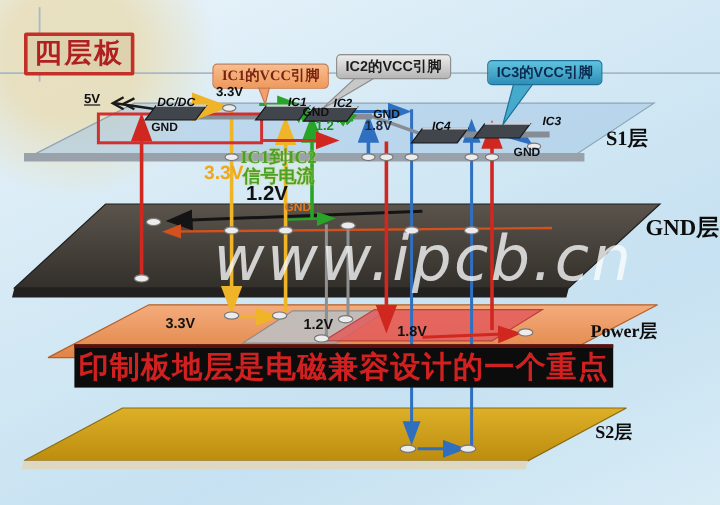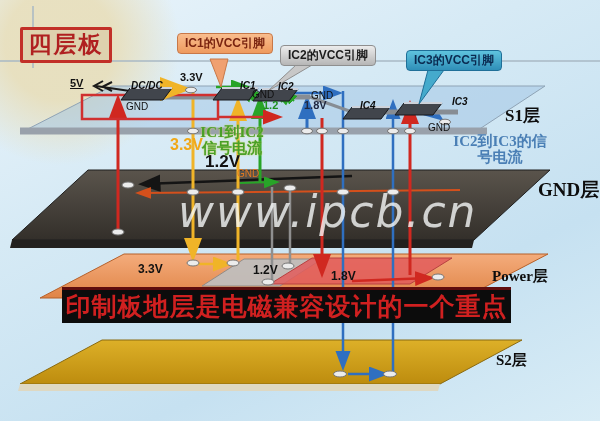--- a/index.html
+++ b/index.html
@@ -5,45 +5,45 @@
   html,body{margin:0;padding:0;}
   #stage{
     position:relative;width:600px;height:421px;overflow:hidden;
     font-family:"Liberation Sans",sans-serif;
     background:
       radial-gradient(circle at 60px 45px, rgba(232,221,182,0.85) 0 55px, rgba(232,221,182,0) 120px),
       linear-gradient(155deg,#eaf4fb 0%,#d6eaf5 35%,#c6e1f1 70%,#d8ecf6 100%);
   }
   .lbl{position:absolute;white-space:nowrap;color:#111;}
   .bold{font-weight:bold;}
-  .small{font-size:10px;font-weight:normal;}
+  .small{font-size:10px;font-weight:bold;}
   .vlab{font-size:11px;font-weight:bold;}
   .chiplab{font-size:10px;font-weight:bold;font-style:italic;color:#0b0b0b;}
   .layerlab{font-weight:bold;font-family:"Liberation Serif",serif;color:#0d0d0d;}
   #title-box{
     position:absolute;left:20px;top:27px;width:86px;height:30px;
     border:3px solid #c23028;background:#ded2ae;border-radius:2px;
     color:#b02020;font-size:23px;font-weight:bold;text-align:center;line-height:30px;
     font-family:"Liberation Serif",serif;letter-spacing:2px;
   }
   .callout{
     position:absolute;font-size:12px;font-weight:bold;
     padding:2px 7px;border-radius:4px;line-height:15px;
   }
-  #callout-ic1{left:177px;top:33px;background:linear-gradient(#f9bd8e,#ee9a5e);border:1.5px solid #c87848;color:#7a2410;}
+  #callout-ic1{left:177px;top:53px;background:linear-gradient(#f9bd8e,#ee9a5e);border:1.5px solid #c87848;color:#7a2410;font-family:Liberation Serif, serif;}
   #callout-ic2{left:280px;top:45px;background:linear-gradient(#ececec,#b6b6b6);border:1.5px solid #8f8f8f;color:#1c1c1c;}
   #callout-ic3{left:406px;top:50px;background:linear-gradient(#5fc3de,#2f8fb8);border:1.5px solid #1f6f98;color:#0a2a50;}
   #banner{
     position:absolute;left:62px;top:287px;width:449px;height:33px;
     background:#0c0c0c;border-top:3px solid #5f0d0d;
     color:#d02020;font-size:25px;font-weight:bold;text-align:center;line-height:33px;
     font-family:"Liberation Serif",serif;letter-spacing:1px;
   }
   #watermark{
-    position:absolute;left:178px;top:186px;font-size:44px;font-style:italic;
+    position:absolute;left:178px;top:186px;font-size:52px;font-style:italic;
     color:rgba(250,252,253,0.78);font-family:"DejaVu Sans",sans-serif;letter-spacing:2px;
   }
   .flow{position:absolute;font-weight:bold;text-align:center;font-family:"Liberation Serif",serif;line-height:16px;font-size:15px;}
   #flow-12{left:192px;top:124px;width:80px;color:#4aa028;text-shadow:0 0 2px #cfd65a;}
   #flow-23{left:447px;top:133px;width:106px;color:#4a7fb5;}
   svg{position:absolute;left:0;top:0;}
 </style>
 </head>
 <body>
 
@@ -208,24 +208,20 @@
   <div class="lbl vlab" style="left:263px;top:99px;color:#1f8f1f;">1.2</div>
   <div class="lbl vlab" style="left:304px;top:99px;color:#202840;">1.8V</div>
 
   <div class="lbl bold" style="left:170px;top:136px;font-size:16px;color:#f0a818;">3.3V</div>
   <div class="lbl bold" style="left:205px;top:152px;font-size:17px;">1.2V</div>
 
   <div id="flow-12" class="flow">
     <div>IC1到IC2</div>
     <div>信号电流</div>
   </div>
-  <div id="flow-23" class="flow">
-    <div>IC2到IC3的信</div>
-    <div>号电流</div>
-  </div>
 
   <div class="lbl layerlab" style="left:505px;top:104px;font-size:17px;">S1层</div>
   <div class="lbl layerlab" style="left:494px;top:177px;font-size:19px;margin-left:44px;">GND层</div>
   <div class="lbl layerlab" style="left:492px;top:267px;font-size:15px;">Power层</div>
   <div class="lbl layerlab" style="left:496px;top:351px;font-size:15px;">S2层</div>
 
   <div class="lbl bold" style="left:138px;top:262px;font-size:12px;">3.3V</div>
   <div class="lbl bold" style="left:253px;top:263px;font-size:12px;">1.2V</div>
   <div class="lbl bold" style="left:331px;top:269px;font-size:12px;">1.8V</div>
 

